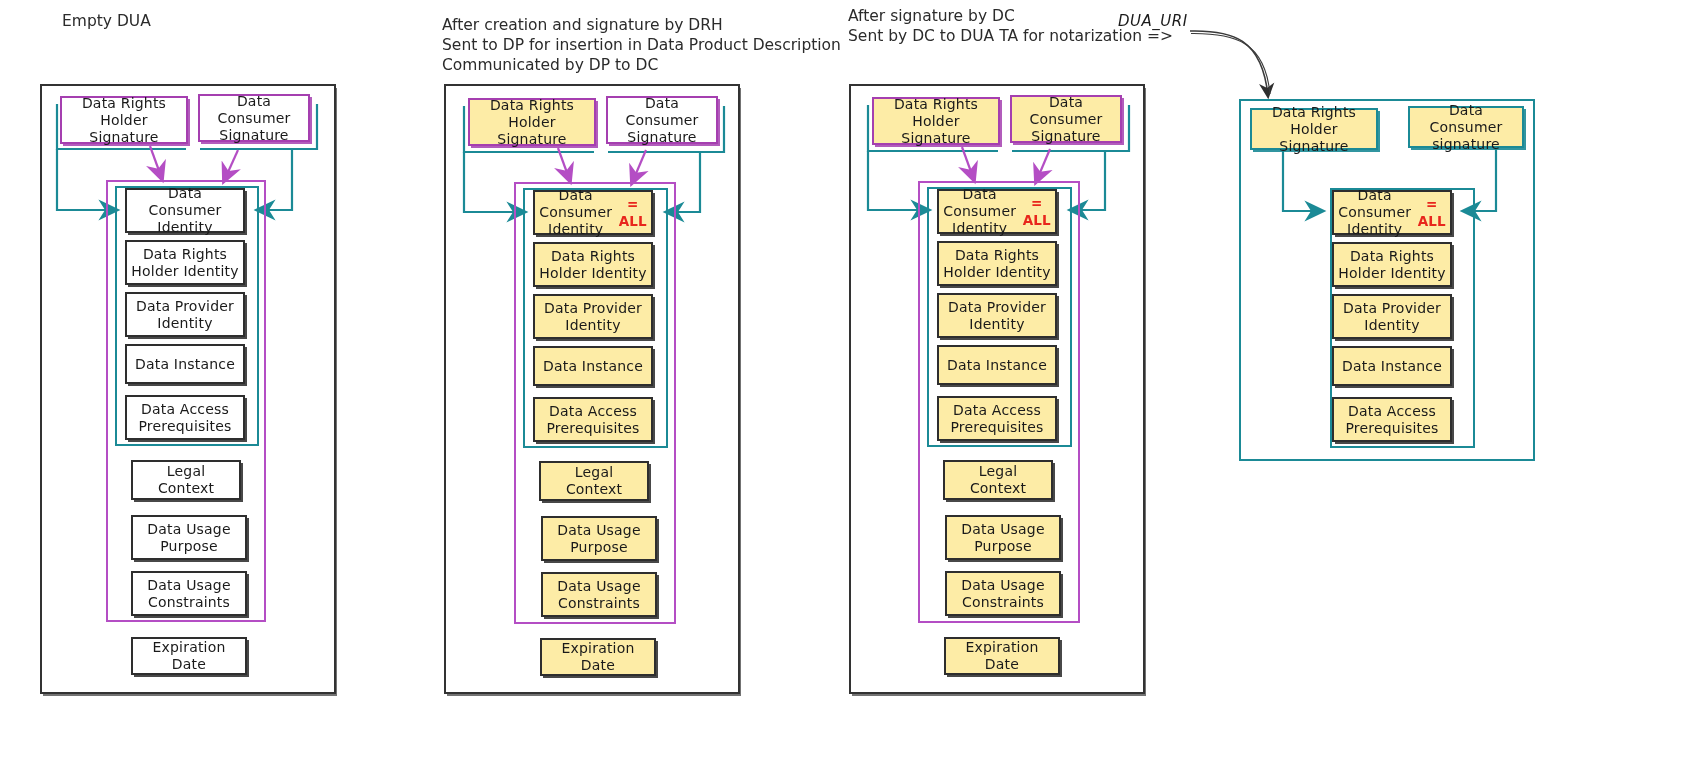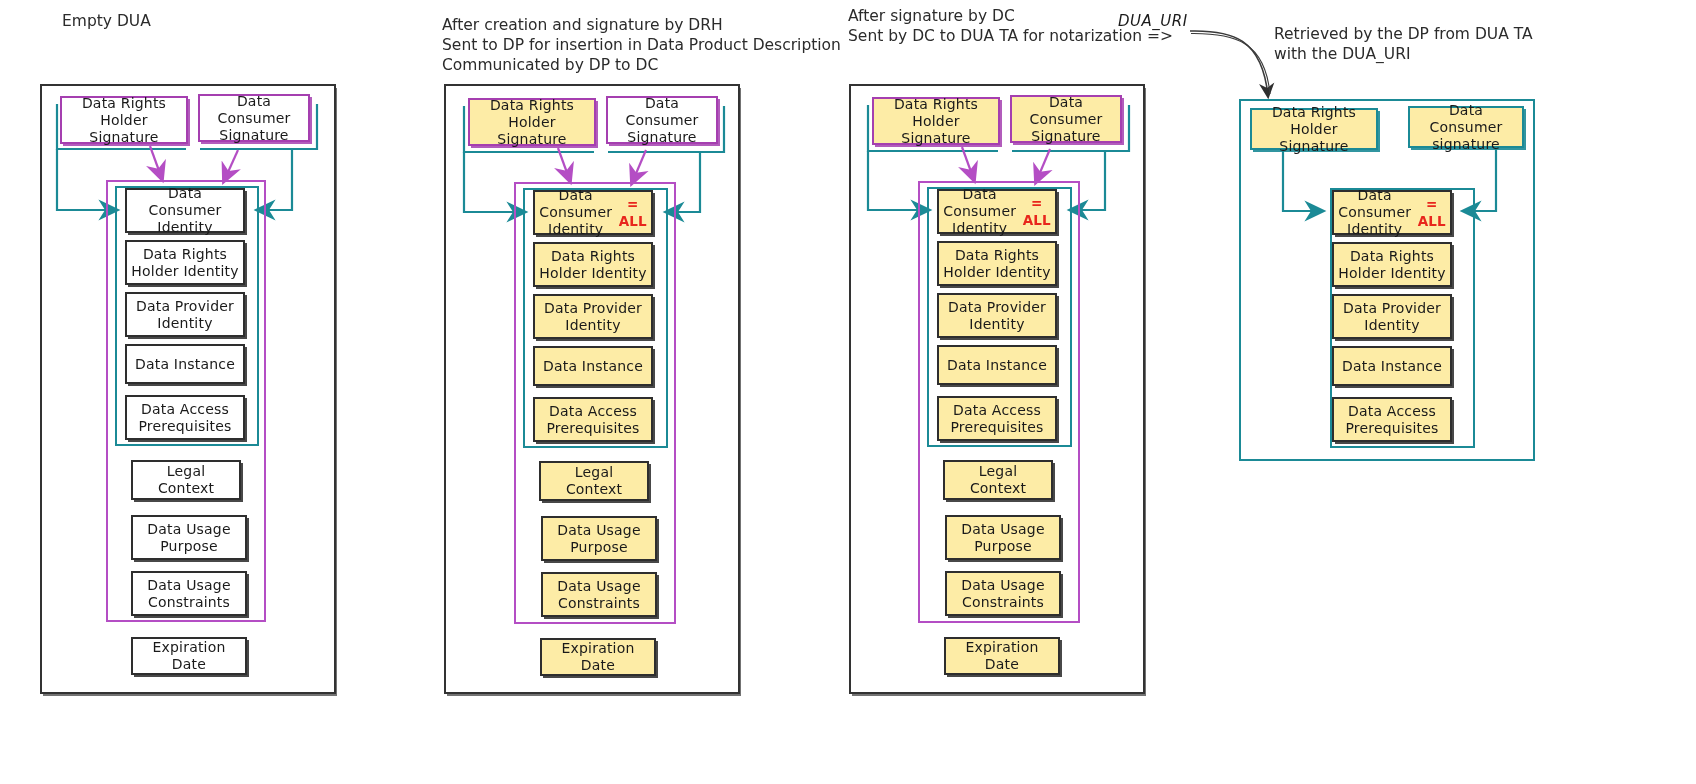--- a/index.html
+++ b/index.html
@@ -89,22 +89,20 @@
 
   <div class="caption" style="left:62px; top:11px;">Empty DUA</div>
 
   <div class="caption" style="left:442px; top:15px;">After creation and signature by DRH
 Sent to DP for insertion in Data Product Description
 Communicated by DP to DC</div>
 
   <div class="caption" style="left:848px; top:6px;">After signature by DC
 Sent by DC to DUA TA for notarization =&gt;</div>
 
-  <div class="caption" style="left:1274px; top:24px;">Retrieved by the DP from DUA TA
-with the DUA_URI</div>
 
   <div class="urilabel" style="left:1118px; top:12px;">DUA_URI</div>
 
   <svg class="wires" width="1696" height="784" style="left:0; top:0;">
     <defs>
       <marker id="ah-dark" markerWidth="11" markerHeight="11" refX="8" refY="5.5" orient="auto">
         <path d="M0,0.7 L10,5.5 L0,10.3 L3,5.5 Z" fill="#2e2e2e"></path>
       </marker>
       <marker id="ah-magenta" markerWidth="11" markerHeight="11" refX="8" refY="5.5" orient="auto">
         <path d="M0,0.7 L10,5.5 L0,10.3 L3,5.5 Z" fill="#b44ec4"></path>

